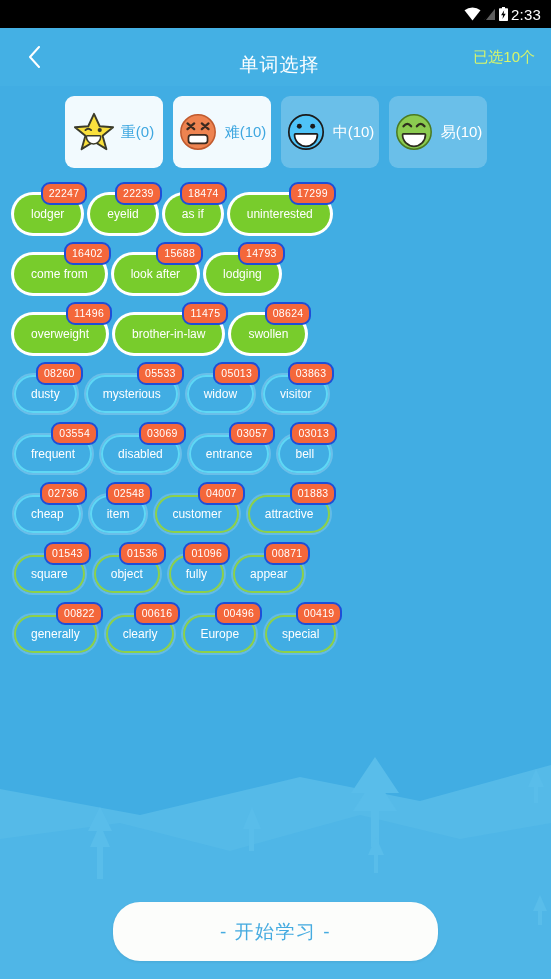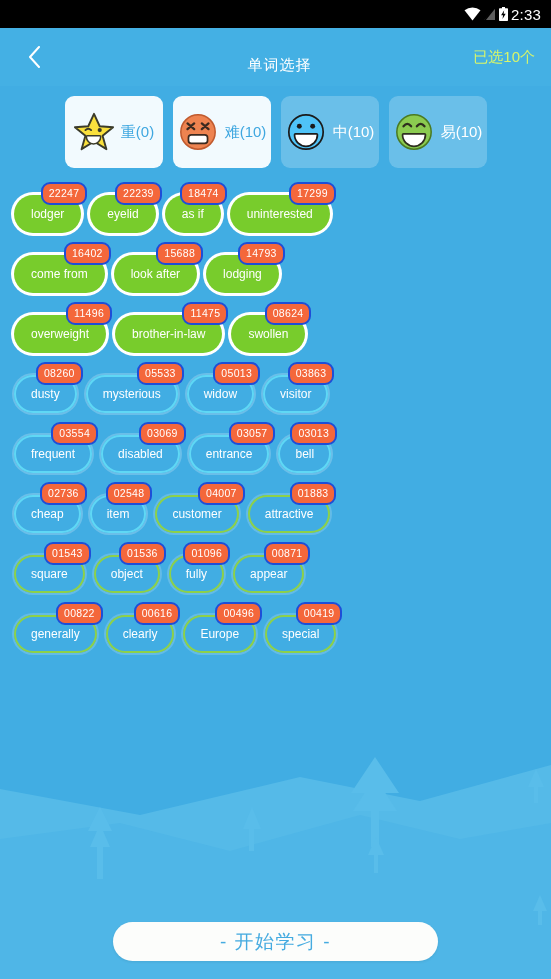--- a/index.html
+++ b/index.html
@@ -37,21 +37,21 @@
     position:relative; z-index:3;
     height:58px; background:#44B0E4;
     display:flex; align-items:center; padding:0 16px;
   }
   .back-btn{
     width:36px; height:36px; display:flex; align-items:center;
     justify-content:center; cursor:pointer;
   }
   .appbar-title{
     position:absolute; left:8px; right:0; text-align:center;
-    color:#fff; font-size:15px; letter-spacing:1px;
+    color:#fff; font-size:19px; letter-spacing:1px;
     pointer-events:none;
     margin-top:16px;
   }
   .selected-count{
     margin-left:auto; color:#D7F56B; font-size:15px;
     position:relative; z-index:4; cursor:pointer;
   }
 
   
   .tabs{
@@ -113,21 +113,21 @@
     border:2px solid #1d4ed8;
     letter-spacing:.3px;
   }
 
   
   .startwrap{
     position:absolute; left:0; right:0; bottom:18px;
     display:flex; justify-content:center; z-index:3;
   }
   .start-btn{
-    width:325px; height:39px; border-radius:27px;
+    width:325px; height:59px; border-radius:27px;
     background:#FCFDFB;
     display:flex; align-items:center; justify-content:center;
     cursor:pointer;
     box-shadow:0 1px 3px rgba(0,0,0,0.08);
   }
   .start-btn span{
     color:#45ABE0; font-size:19px; letter-spacing:1.5px;
   }
 </style>
 </head>

